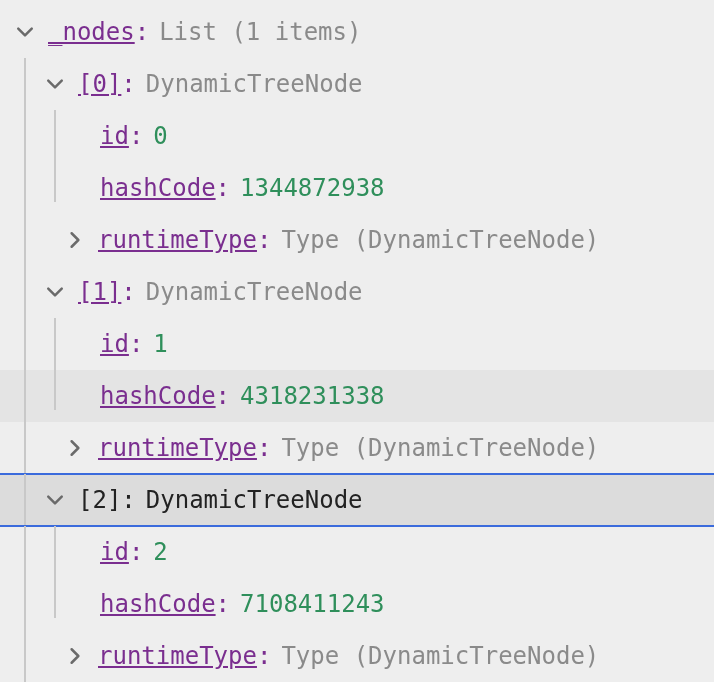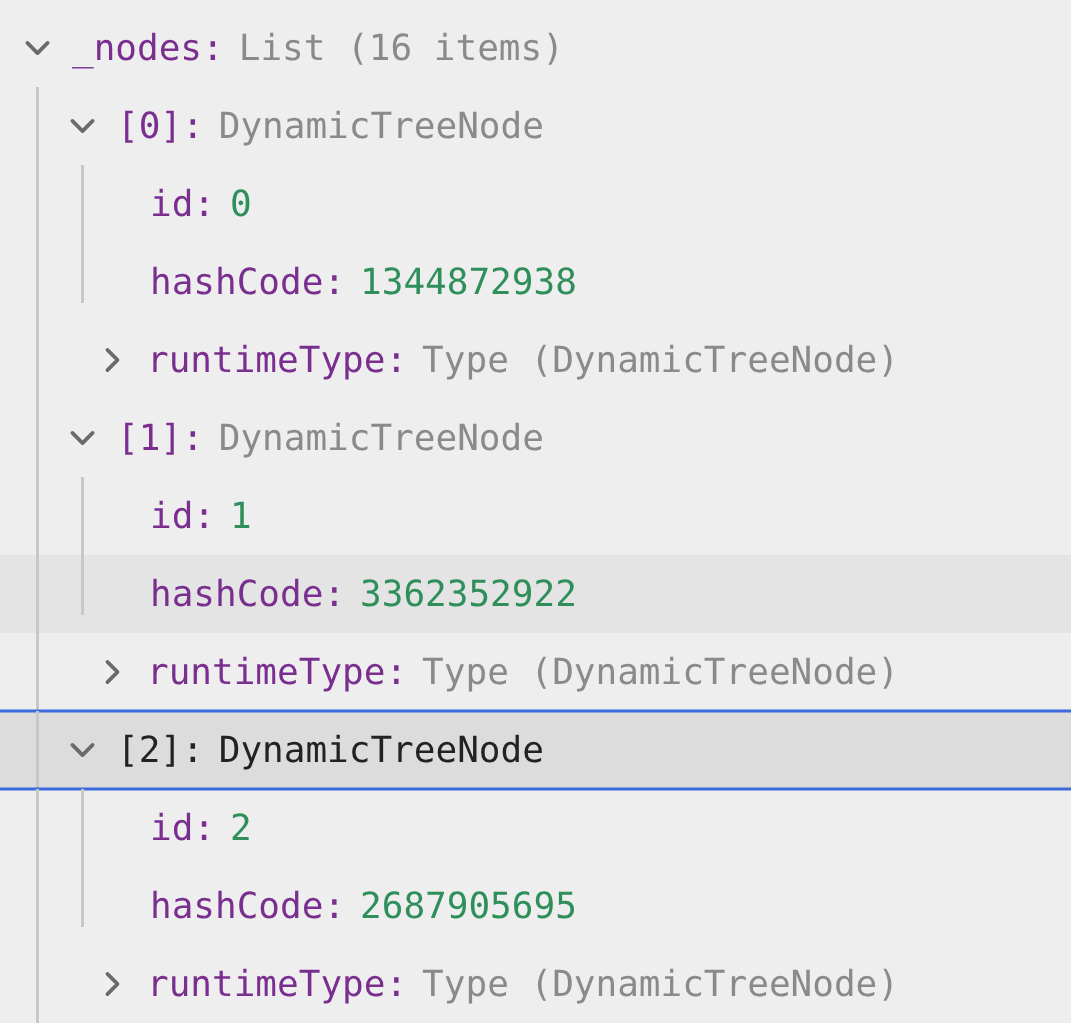--- a/index.html
+++ b/index.html
@@ -49,21 +49,21 @@
     flex: 0 0 auto;
     color: #6a6a6a;
   }
   .arrow svg { width: 18px; height: 18px; }
   .spacer {
     display: inline-block;
     width: 30px;
     height: 52px;
     flex: 0 0 auto;
   }
-  .key { color: #7a2e8f; }
+  .key { color: #7a2e8f; text-decoration: underline; }
   .colon { color: #7a2e8f; margin-right: 10px; }
   .val-type { color: #8a8a8a; }
   .val-num  { color: #2f8f5b; }
   .val-obj  { color: #8a8a8a; }
   .tok { white-space: pre; }
 
   .hover { background: #e4e4e4; }
 
   .selected {
     background: #dcdcdc;
@@ -88,21 +88,21 @@
   <div class="row">
     <span class="indent" style="width:10px"></span>
     <span class="arrow">
       <svg viewBox="0 0 16 16">
           <path d="M2 5 L8 11 L14 5" fill="none" stroke="currentColor" stroke-width="2.2" stroke-linecap="round" stroke-linejoin="round"></path>
         </svg>
     </span>
     <span class="spacer" style="width:8px"></span>
     <span class="tok key">_nodes</span>
       <span class="tok colon">:</span>
-    <span class="tok val-type">List (16 items)</span>
+    <span class="tok val-type">List (1 items)</span>
   </div>
 
   <div class="row">
     <span class="indent" style="width:10px"></span>
     <span class="guide"></span>
     <span class="arrow">
       <svg viewBox="0 0 16 16">
           <path d="M2 5 L8 11 L14 5" fill="none" stroke="currentColor" stroke-width="2.2" stroke-linecap="round" stroke-linejoin="round"></path>
         </svg>
     </span>
@@ -171,21 +171,21 @@
     <span class="tok val-num">1</span>
   </div>
 
   <div class="row hover">
     <span class="indent" style="width:10px"></span>
     <span class="guide"></span>
     <span class="guide short"></span>
     <span class="spacer"></span>
     <span class="tok key">hashCode</span>
       <span class="tok colon">:</span>
-    <span class="tok val-num">3362352922</span>
+    <span class="tok val-num">4318231338</span>
   </div>
 
   <div class="row">
     <span class="indent" style="width:10px"></span>
     <span class="guide"></span>
     <span class="spacer" style="width:20px"></span>
     <span class="arrow">
       <svg viewBox="0 0 16 16">
           <path d="M5 2 L11 8 L5 14" fill="none" stroke="currentColor" stroke-width="2.2" stroke-linecap="round" stroke-linejoin="round"></path>
         </svg>
@@ -220,21 +220,21 @@
     <span class="tok val-num">2</span>
   </div>
 
   <div class="row">
     <span class="indent" style="width:10px"></span>
     <span class="guide"></span>
     <span class="guide short"></span>
     <span class="spacer"></span>
     <span class="tok key">hashCode</span>
       <span class="tok colon">:</span>
-    <span class="tok val-num">2687905695</span>
+    <span class="tok val-num">7108411243</span>
   </div>
 
   <div class="row">
     <span class="indent" style="width:10px"></span>
     <span class="guide"></span>
     <span class="spacer" style="width:20px"></span>
     <span class="arrow">
       <svg viewBox="0 0 16 16">
           <path d="M5 2 L11 8 L5 14" fill="none" stroke="currentColor" stroke-width="2.2" stroke-linecap="round" stroke-linejoin="round"></path>
         </svg>

